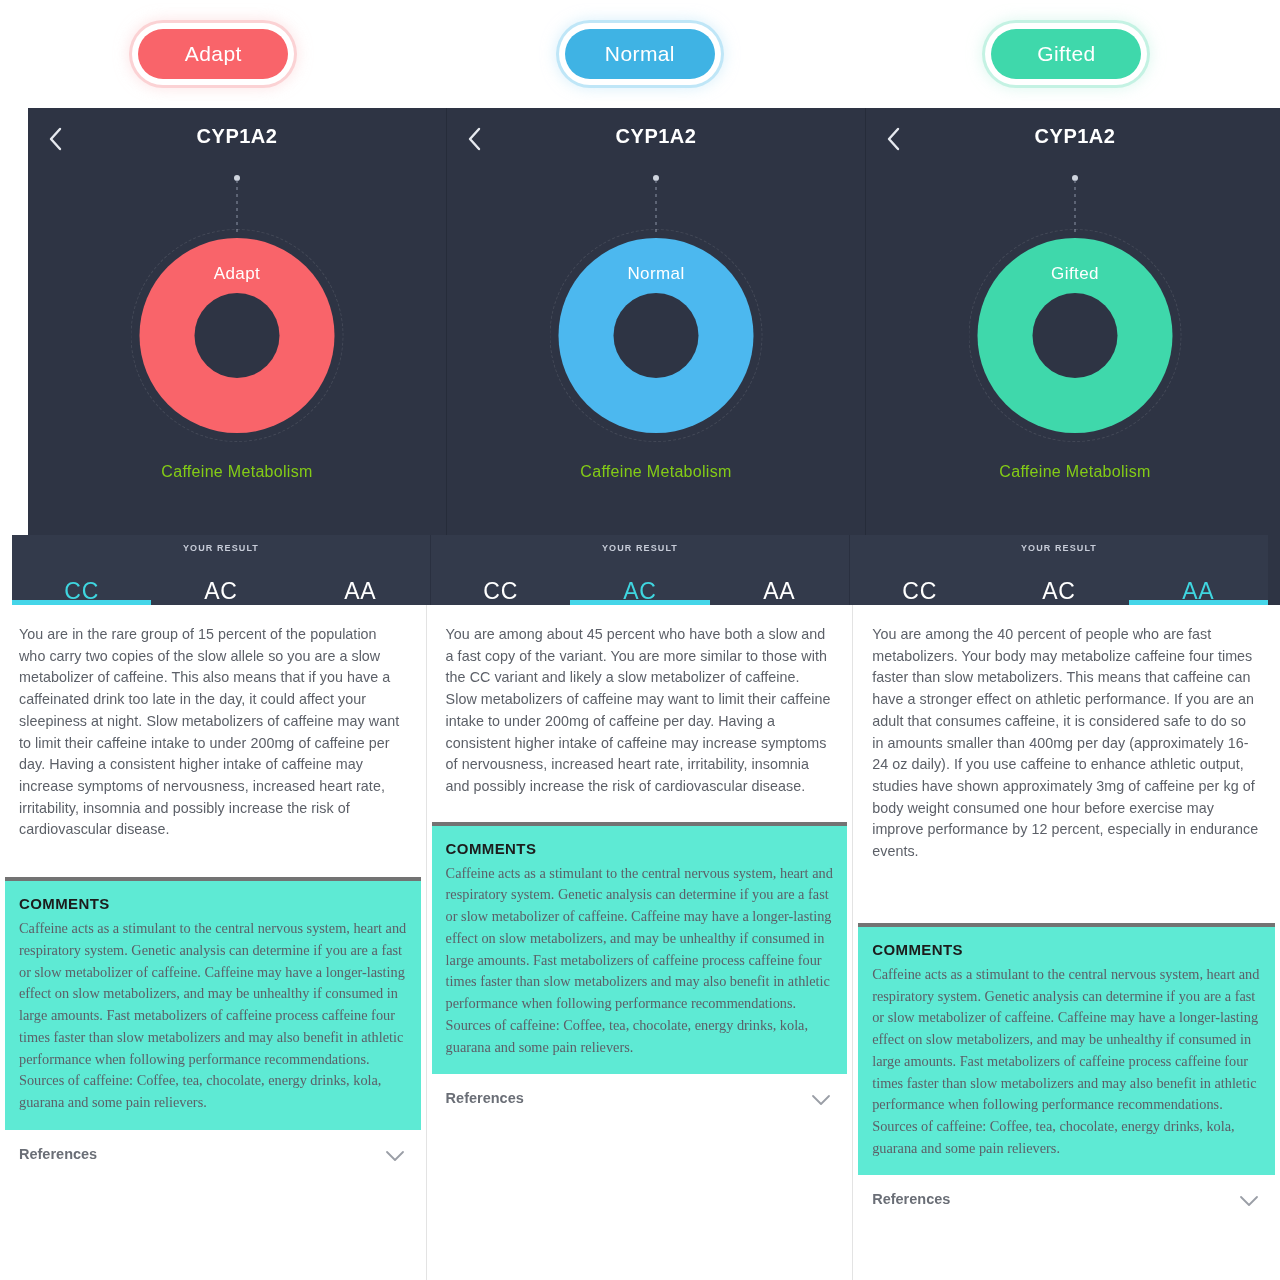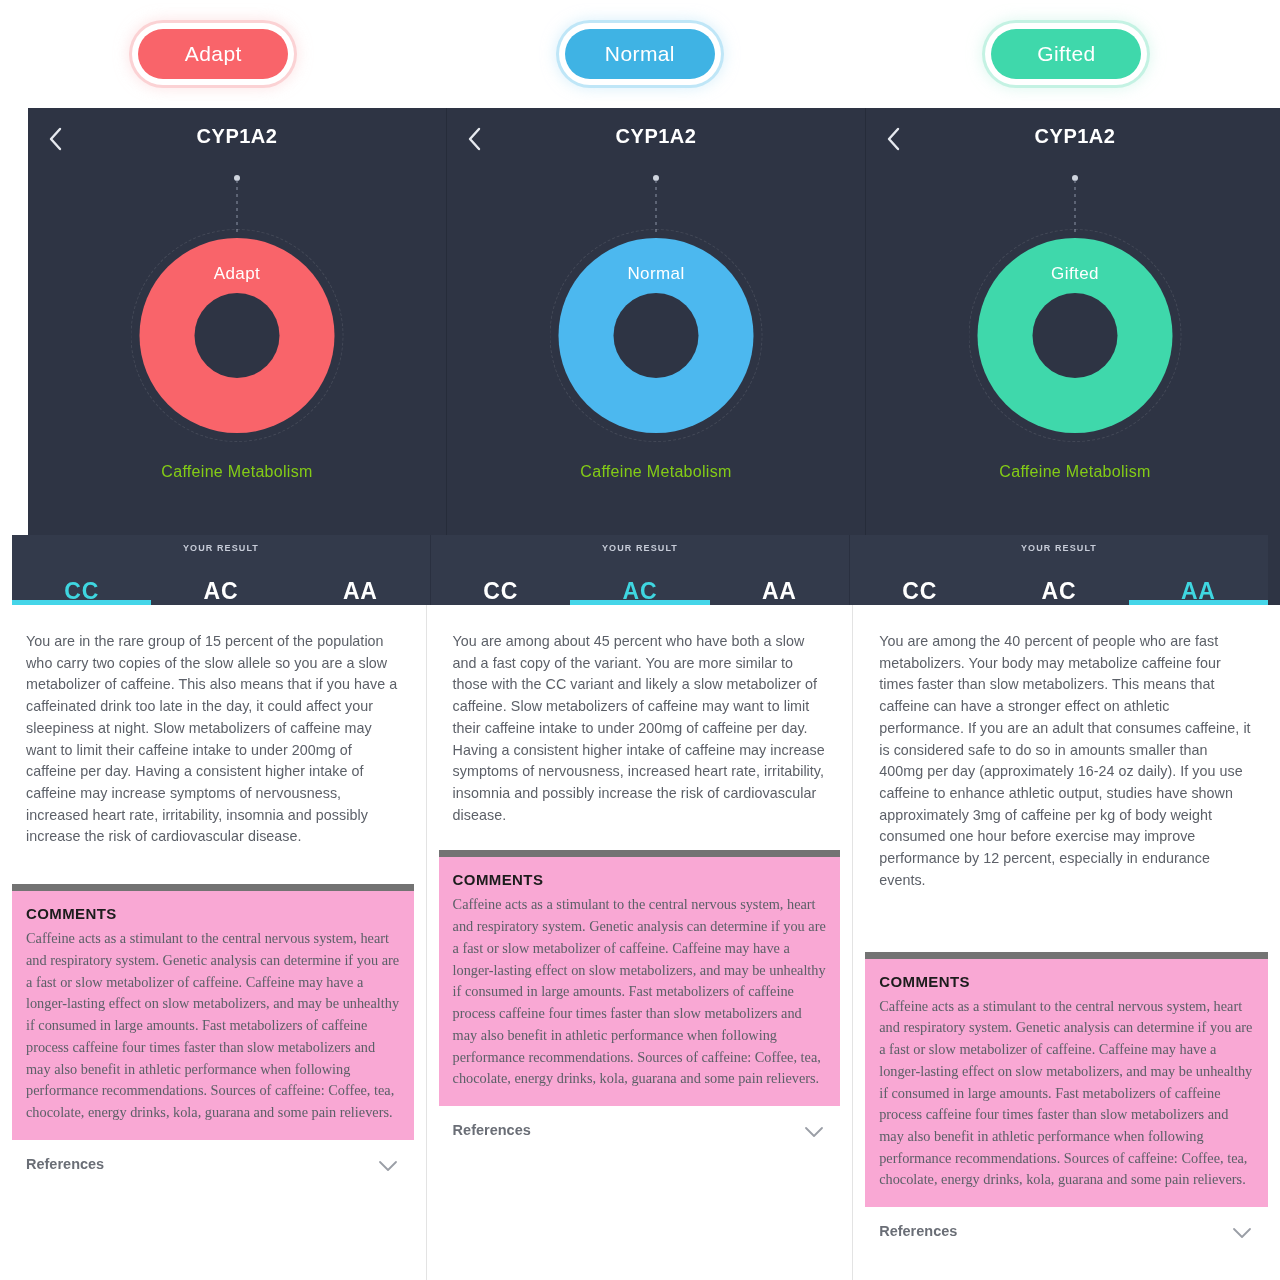--- a/index.html
+++ b/index.html
@@ -98,53 +98,53 @@
     display:flex; background:#333a4b;
     border-right: 1px solid #2a3040;
   }
   .tabs-col:last-child { border-right:none; }
   .tab {
     flex: 1 1 0; position: relative; display:flex;
     align-items:flex-end; justify-content:center; 
     cursor:pointer;
   }
   .tab .code {
-    color:#ffffff; font-size: 23px; font-weight: bold; letter-spacing: .8px; margin-top: 20px;
+    color:#ffffff; font-size: 23px; font-weight: normal; letter-spacing: .8px; margin-top: 20px;
   }
   .tab.selected .code { color:#3fd6e0; }
   .tab.selected::after {
     content:""; position:absolute; left:0; bottom:0; width:100%; height:5px;
     background:#45d5e8;
   }
   .your-result {
     position:absolute; top: 8px; left:0; width:100%;
     text-align:center; color:#c7ccd8; font-size: 9px; letter-spacing: 1.1px;
     font-weight: bold;
   }
 
   
   .content-row {
     position:absolute; top: 605px; left: 0; width: 1280px; height: 675px;
     display:flex; background:#ffffff;
   }
   .content-col {
-    position: relative; width: 426.6px; padding: 12px;
+    position: relative; width: 426.6px; padding: 5px;
     background:#ffffff; border-right: 1px solid #e3e3e3;
   }
   .content-col:last-child { border-right:none; }
 
   .body-text {
     padding: 14px 14px 0 14px;
     color:#5c6068; font-size: 14.3px; line-height: 1.52;
     letter-spacing: .05px;
   }
 
   .comments-block {
-    background:#f9a8d4;
-    border-top: 7px solid #737373;
+    background:#5eead4;
+    border-top: 4px solid #737373;
     padding: 14px 14px 16px 14px;
   }
   .comments-title {
     color:#1c1c1c; font-size: 15px; font-weight: bold;
     letter-spacing: .4px; margin-bottom: 6px;
   }
   .comments-text {
     color:#5c6068; font-size: 14.3px; line-height: 1.52; font-family: Liberation Serif, serif;
   }
 

